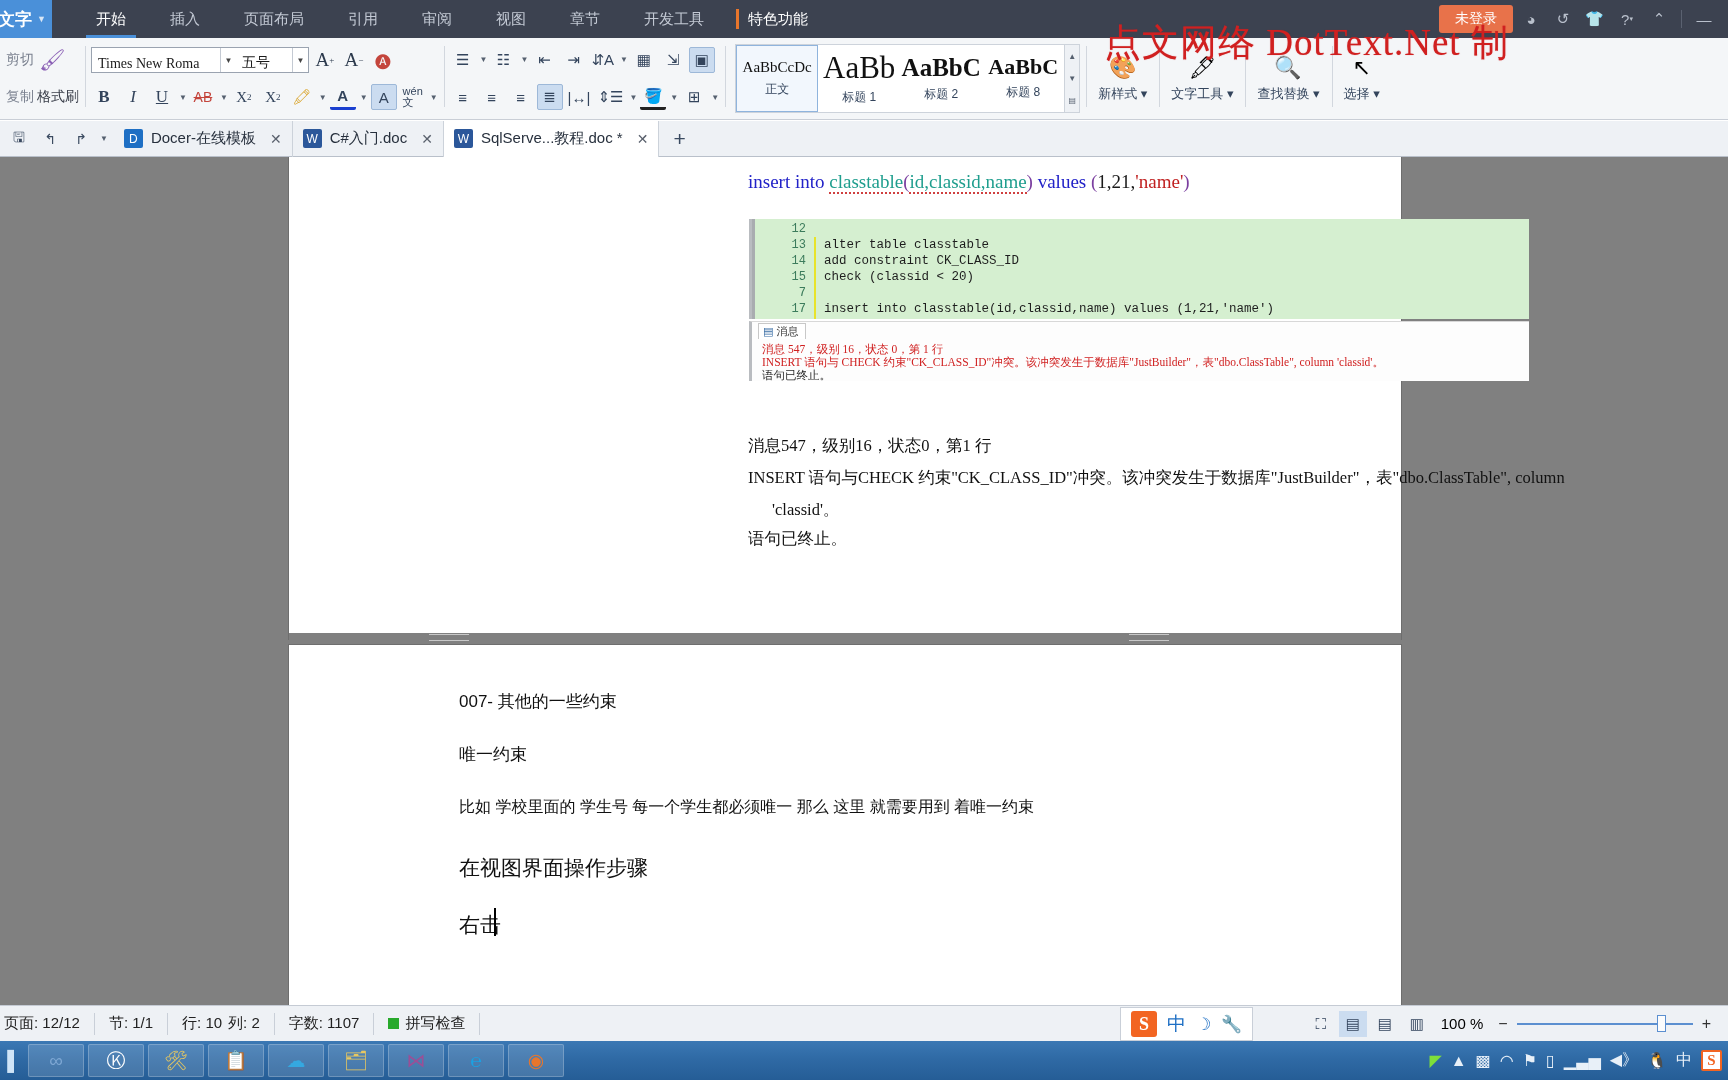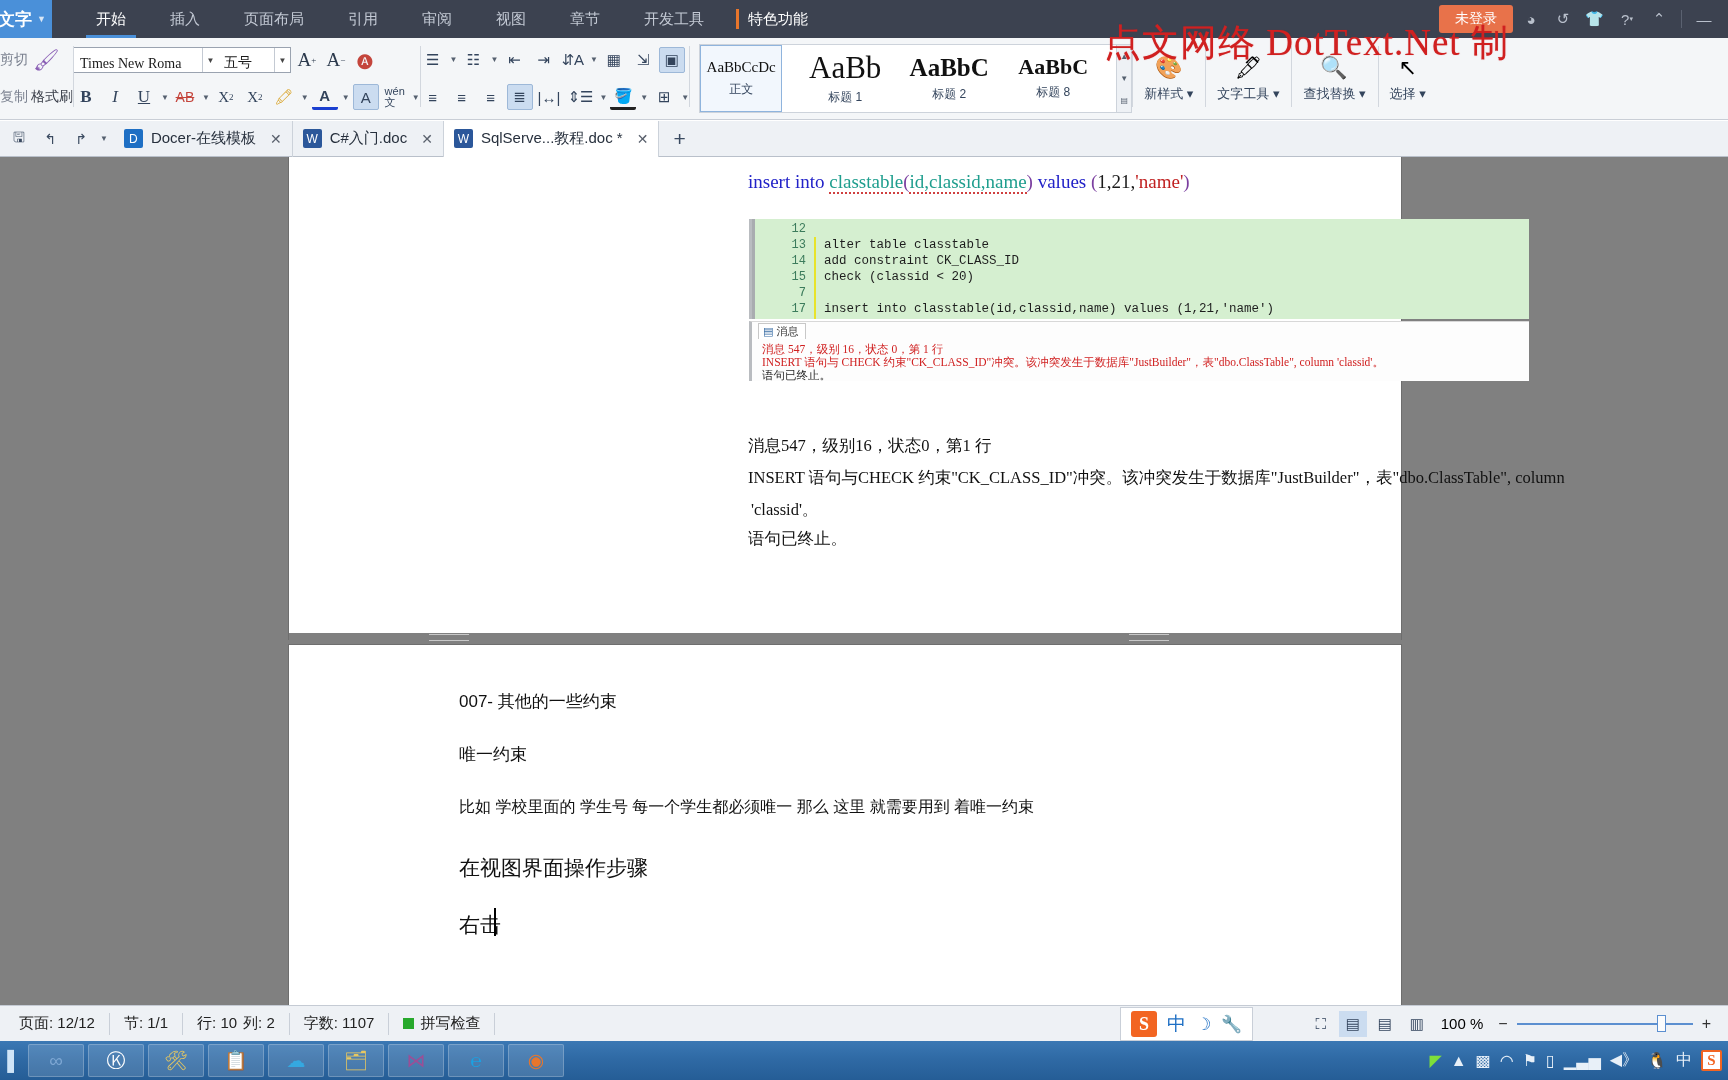--- a/index.html
+++ b/index.html
@@ -53,21 +53,21 @@
     justify-content: center; color: #b9c0cc; font-size: 15px; cursor: pointer;
   }
   .tb-sep { width: 1px; height: 18px; background: #5a6170; margin: 0 4px; }
 
   
   .ribbon {
     position: absolute; left: 0; top: 38px; width: 1728px; height: 82px;
     background: #f4f6f8; border-bottom: 1px solid #c9ced6;
     display: flex; align-items: stretch;
   }
-  .rgroup { display: flex; flex-direction: column; padding: 3px 0; position: relative; }
+  .rgroup { display: flex; flex-direction: column; padding: 3px 6px; position: relative; }
   .rgroup + .rgroup::before {
     content: ""; position: absolute; left: 0; top: 8px; bottom: 12px;
     width: 1px; background: #d2d7de;
   }
   .rrow { display: flex; align-items: center; height: 38px; gap: 3px; }
   .lbl { font-size: 14px; color: #3a3f4a; white-space: nowrap; }
   .lbl.dim { color: #7b8290; }
   .icn {
     display: inline-flex; align-items: center; justify-content: center;
     min-width: 26px; height: 26px; font-size: 15px; color: #33445c;
@@ -90,21 +90,21 @@
   }
   .fontsize { width: 56px; padding: 0 6px; font-size: 14px; color: #1a1a1a; }
 
   .big-a { font-family: "Liberation Serif", serif; font-size: 19px; color: #2c3a4d; }
   .sup { font-size: 9px; vertical-align: super; }
   .sub-s { font-size: 9px; vertical-align: sub; }
 
   
   .gallery {
     display: flex; align-items: stretch; border: 1px solid #cdd3db;
-    background: #fff; height: 72px; margin: 3px 0; gap: 22px;
+    background: #fff; height: 72px; margin: 3px 0;
   }
   .gitem {
     width: 82px; display: flex; flex-direction: column;
     align-items: center; justify-content: center; cursor: pointer;
     border: 1px solid transparent; overflow: hidden;
   }
   .gitem.sel { border-color: #8fb4dd; background: #f2f7fd; }
   .gprev {
     font-family: "Liberation Serif", serif; color: #111;
     line-height: 1; white-space: nowrap;
@@ -227,21 +227,21 @@
   }
 
   
   .statusbar {
     position: absolute; left: 0; top: 1005px; width: 1728px; height: 36px;
     background: #eef1f5; border-top: 1px solid #c5cbd4;
     display: flex; align-items: center; font-size: 15px; color: #222;
   }
   .sb-item { padding: 0 14px; height: 22px; display: flex; align-items: center;
     gap: 6px; border-right: 1px solid #c9cfd8; white-space: nowrap; cursor: pointer; }
-  .sb-item:first-child { padding-left: 19px; }
+  .sb-item:first-child { padding-left: 4px; }
   .greenbox { width: 11px; height: 11px; background: #27a92c; }
   .ime {
     position: absolute; left: 1120px; top: 1px; height: 34px; background: #fff;
     border: 1px solid #c9cfd8; display: flex; align-items: center;
     padding: 0 10px; gap: 10px;
   }
   .ime-s { width: 26px; height: 26px; background: #f26522; color: #fff;
     font-weight: bold; font-size: 18px; display: flex; align-items: center;
     justify-content: center; border-radius: 3px; font-family: "Liberation Serif", serif; }
   .ime-cn { color: #1e6fc4; font-size: 19px; }
@@ -493,21 +493,21 @@
         </div>
         <div class="msgrow msgred" style="top:20px">消息 547，级别 16，状态 0，第 1 行</div>
         <div class="msgrow msgred" style="top:33px">INSERT 语句与 CHECK 约束"CK_CLASS_ID"冲突。该冲突发生于数据库"JustBuilder"，表"dbo.ClassTable", column 'classid'。</div>
         <div class="msgrow msgdark" style="top:46px">语句已终止。</div>
       </div>
 
       <div class="docline body-cn" style="left:459px;top:278px">消息547，级别16，状态0，第1 行</div>
       <div class="docline body-cn" style="left:459px;top:310px">
         <span>INSERT 语句与CHECK 约束"CK_CLASS_ID"冲突。该冲突发生于数据库"JustBuilder"，表"dbo.ClassTable", column</span>
       </div>
-      <div class="docline body-cn" style="left:462px;top:342px">'classid'。</div>
+      <div class="docline body-cn" style="left:483px;top:342px">'classid'。</div>
       <div class="docline body-cn" style="left:459px;top:371px">语句已终止。</div>
     </div>
 
     <div class="pagebreak-bar">
       <div class="brk-mark" style="left:140px"></div>
       <div class="brk-mark" style="left:840px"></div>
     </div>
 
     <div class="page" id="page2">
       <div class="docline p2" style="left:170px;top:45px;font-size:17px">007- 其他的一些约束</div>

